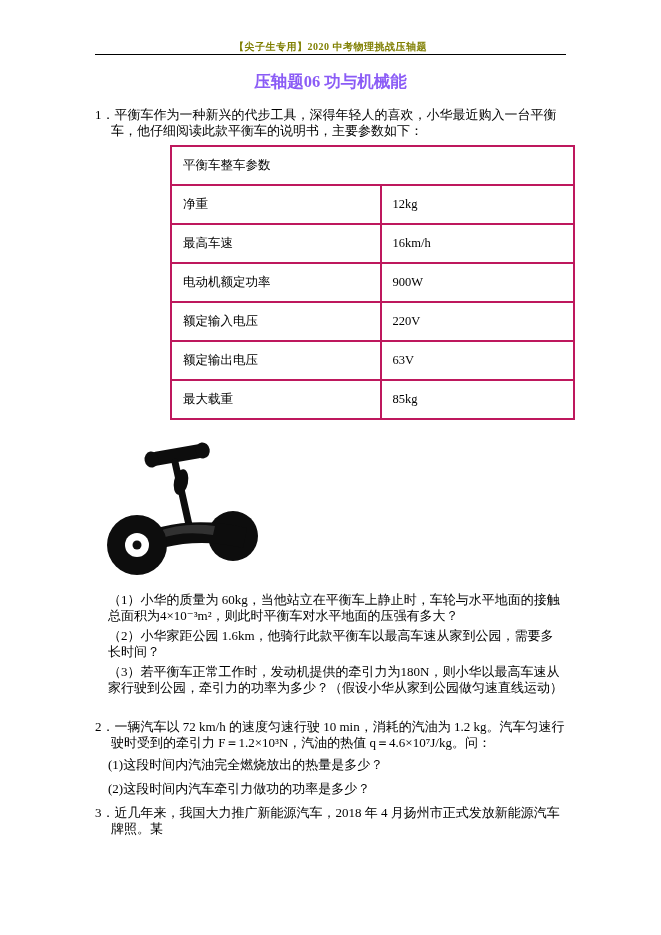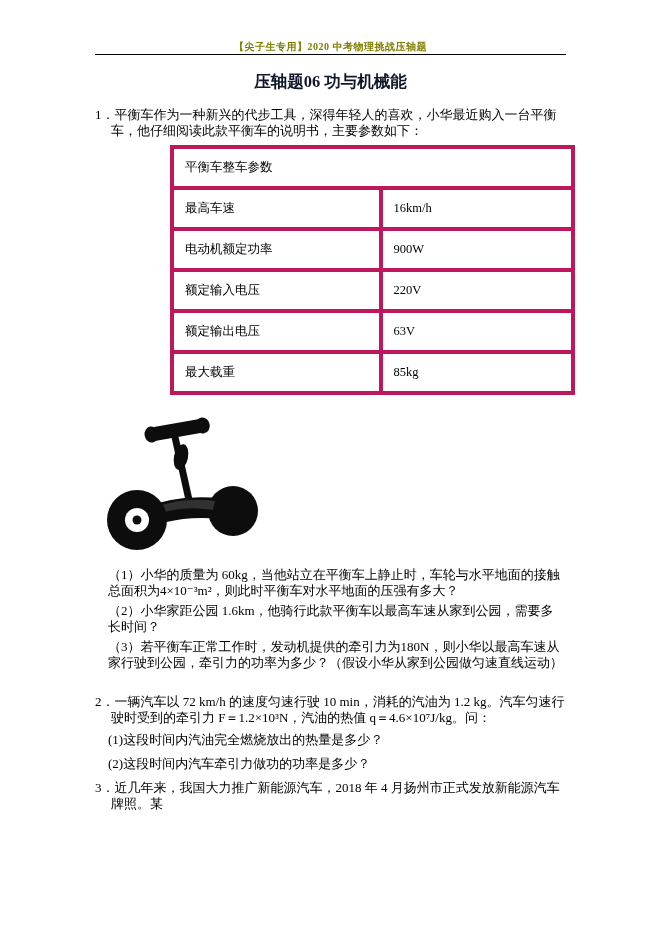--- a/index.html
+++ b/index.html
@@ -19,21 +19,21 @@
     font-size:10px;
     font-weight:bold;
     color:#7f7f00;
     letter-spacing:.5px;
     border-bottom:1.6px solid #000;
   }
   .doc-title{
     text-align:center;
     font-size:16.5px;
     font-weight:bold;
-    color:#0f172a;
+    color:#8b5cf6;
     margin:16px 0 14px 0;
   }
   .para{
     font-size:13px;
     line-height:16px;
     margin:0 0 6px 0;
   }
   .q-main{
     padding-left:16px;
     text-indent:-16px;
@@ -46,21 +46,21 @@
     margin-left:13px;
     margin-bottom:8px;
   }
   table.spec{
     border-collapse:collapse;
     width:405px;
     margin:6px 0 14px 75px;
     font-size:12.5px;
   }
   table.spec td{
-    border:4px solid #be185d;
+    border:2px solid #be185d;
     padding:10px 10px 10px 11px;
     height:17px;
     vertical-align:middle;
   }
   table.spec td.val{width:48%;}
   .scooter{
     margin:4px 0 10px 2px;
     width:170px;height:140px;
   }
   .q2-block{margin-top:23px;}
@@ -74,20 +74,24 @@
   <div class="doc-header">【尖子生专用】2020 中考物理挑战压轴题</div>
 
   <div class="doc-title">压轴题06 功与机械能</div>
 
   <p class="para q-main">1．平衡车作为一种新兴的代步工具，深得年轻人的喜欢，小华最近购入一台平衡车，他仔细阅读此款平衡车的说明书，主要参数如下：</p>
 
   <table class="spec">
     <tbody>
       <tr>
         <td colspan="2">平衡车整车参数</td>
+      </tr>
+      <tr>
+        <td>净重</td>
+        <td class="val">12kg</td>
       </tr>
       <tr>
         <td>最高车速</td>
         <td class="val">16km/h</td>
       </tr>
       <tr>
         <td>电动机额定功率</td>
         <td class="val">900W</td>
       </tr>
       <tr>

